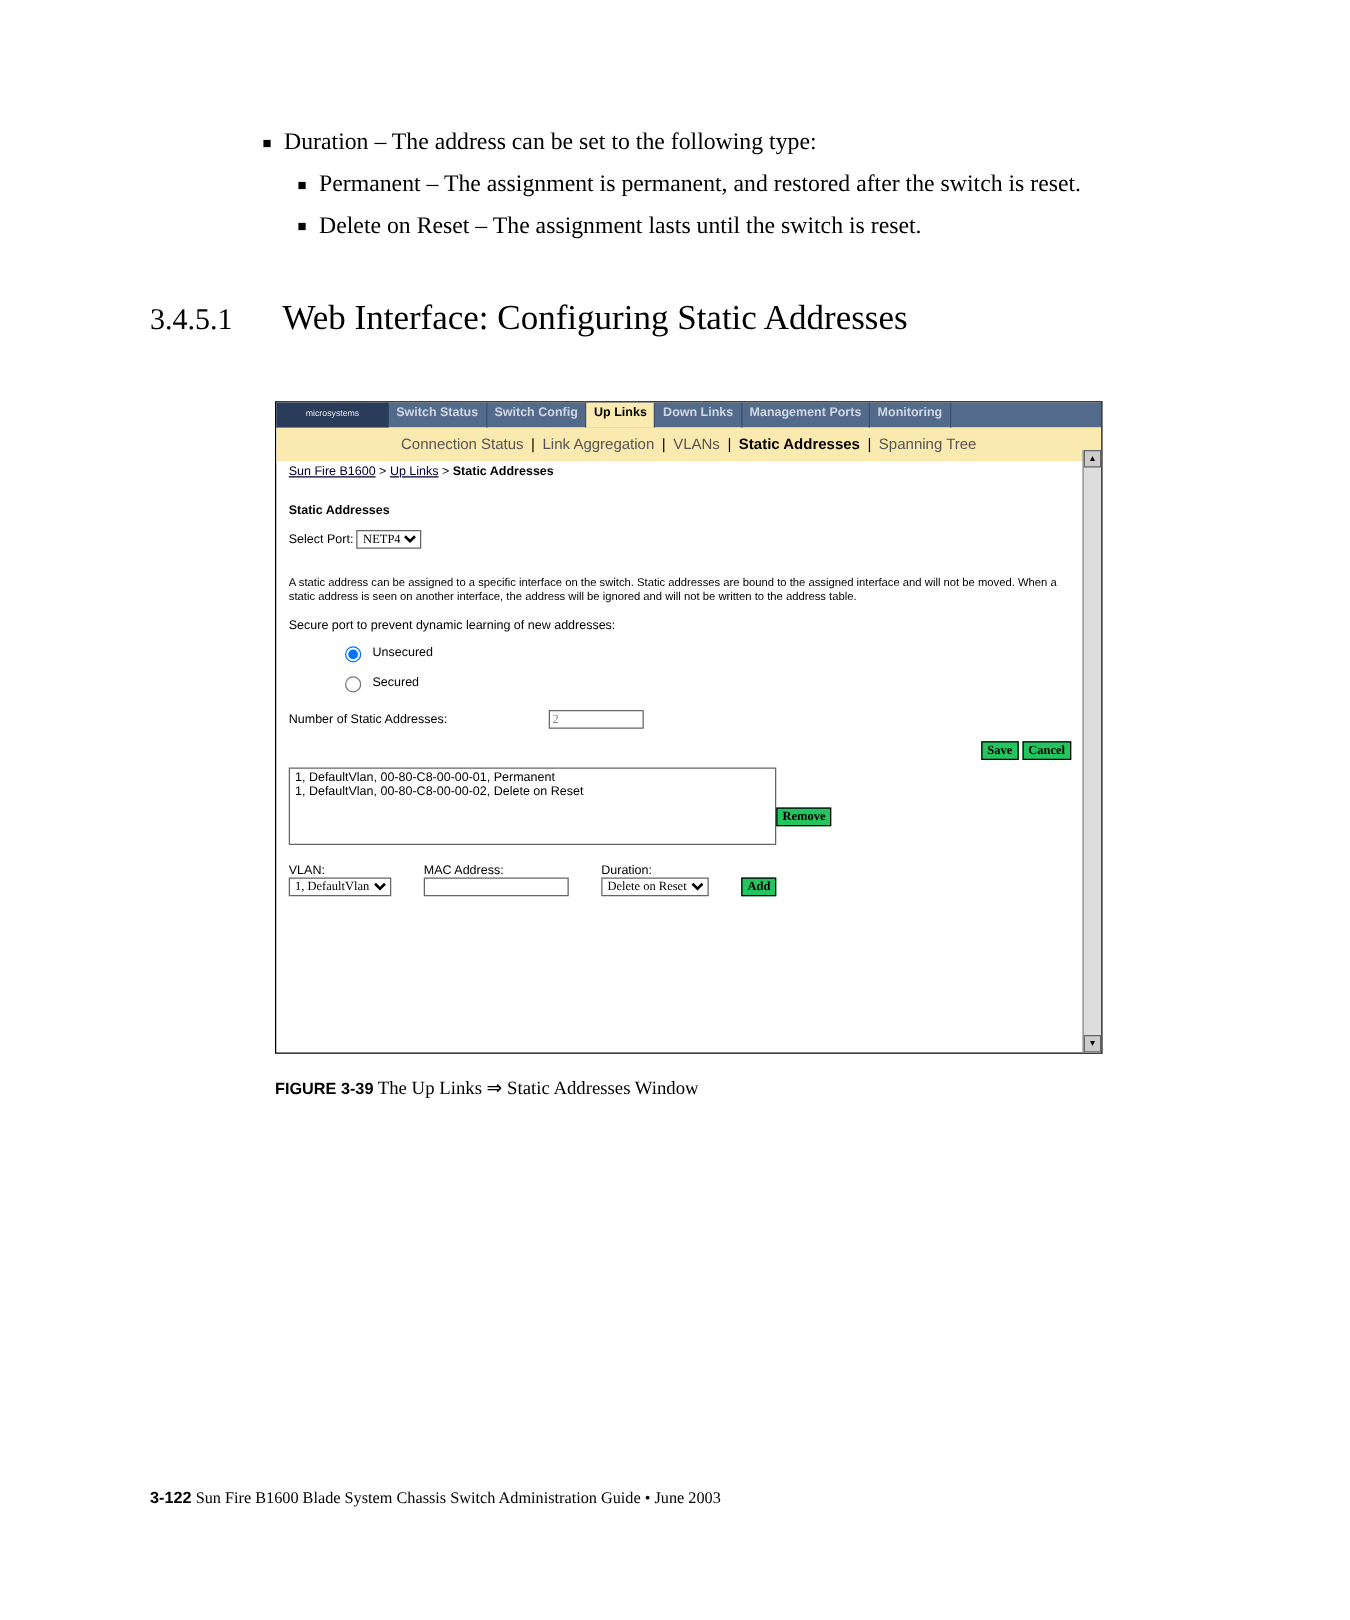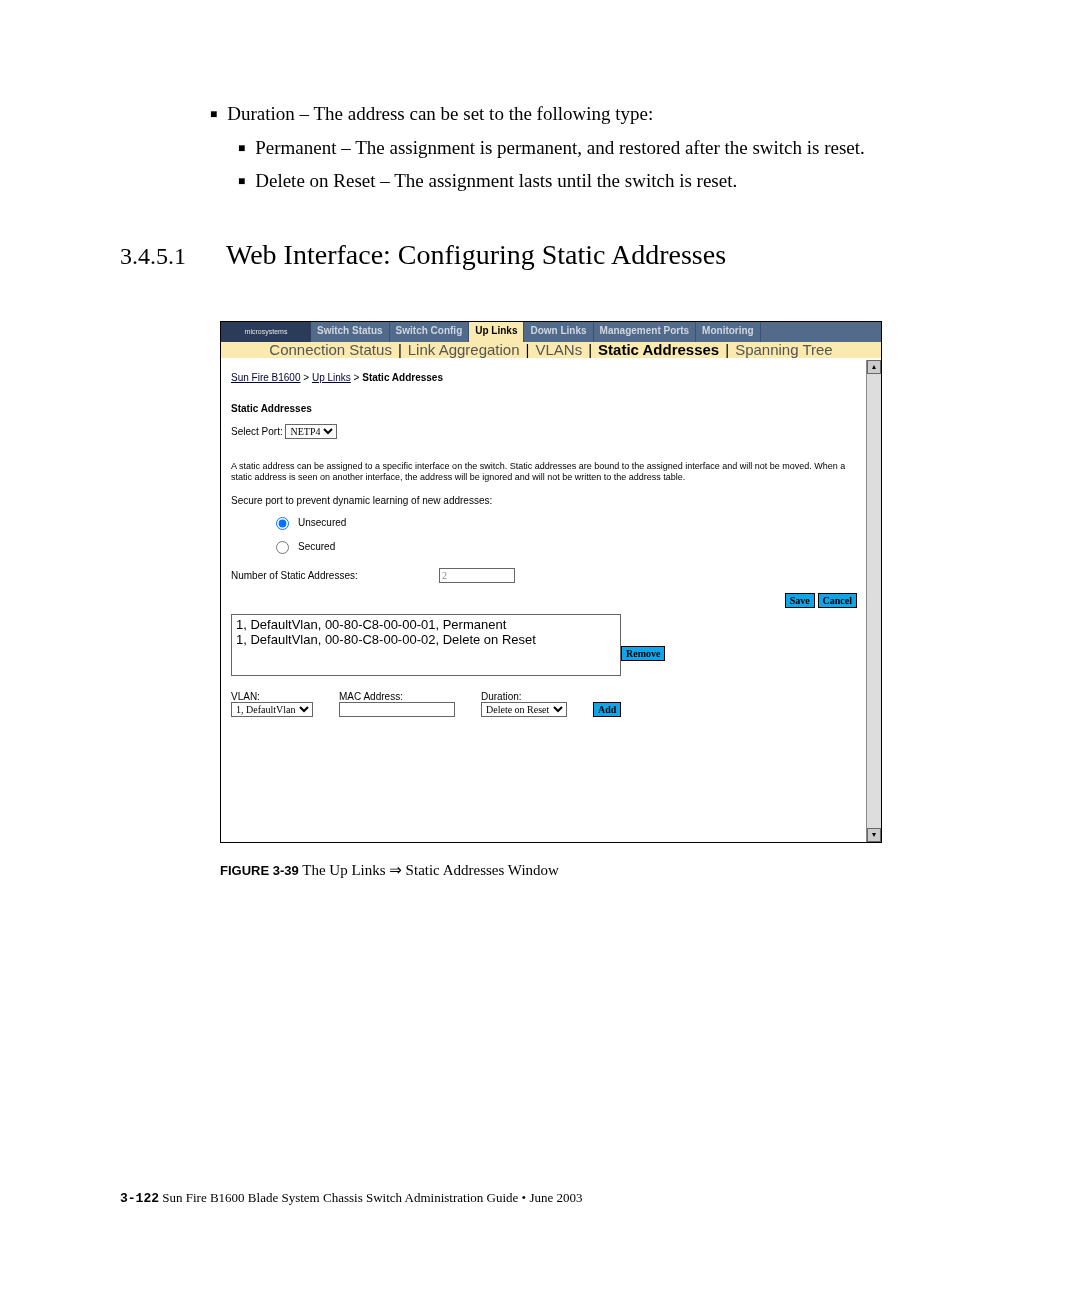--- a/index.html
+++ b/index.html
@@ -11,39 +11,39 @@
   .section-head{display:flex;align-items:baseline;gap:40px;margin-top:44px}
   .secnum{font-size:24px;font-family:'Palatino Linotype',Georgia,serif}
   .sectitle{font-size:28px;font-family:'Palatino Linotype',Georgia,serif}
   .steps{margin-top:24px;margin-left:90px;font-size:18px}
   .steps p{font-family:Verdana,Helvetica,sans-serif;font-weight:700;margin:0 0 18px 0;letter-spacing:.2px;font-size:15px}
   .shot{margin:50px 0 0 100px;width:660px;height:520px;border:1px solid #000;background:#fff;font-family:Verdana,Arial,sans-serif;font-size:10px;color:#000;position:relative;overflow:hidden}
   .tabs{height:20px;display:flex;background:#526b8b;color:#cfd6e2}
   .logo{width:90px;background:#2b3c5a;color:#e6e6e6;font-size:7px;display:flex;align-items:center;justify-content:center}
   .tab{padding:3px 6px;font-weight:700;font-size:10px;border-right:1px solid #3b4f6e}
   .tab.active{background:#fbeab0;color:#000}
-  .subnav{background:#fbeab0;height:16px;display:flex;align-items:center;justify-content:center;font-size:15px;gap:6px}
+  .subnav{background:#fbeab0;height:27px;display:flex;align-items:center;justify-content:center;font-size:12px;gap:6px}
   .subnav .s{color:#555}
   .subnav .act{font-weight:700;color:#000}
   .pane{position:absolute;top:38px;left:0;right:14px;bottom:0;padding:12px 10px;overflow:hidden}
   .scroll{position:absolute;right:0;top:38px;bottom:0;width:14px;background:#ddd;border-left:1px solid #888}
   .sbtn{width:14px;height:14px;background:#ccc;border:1px solid #666;box-sizing:border-box;position:absolute;display:flex;align-items:center;justify-content:center;font-size:8px}
   .crumb a{color:#003;text-decoration:underline}
   .h2{font-weight:700;margin:20px 0 10px 0}
   .sel{border:1px solid #666;background:#fff;font-family:Verdana;font-size:10px}
   .paratxt{font-size:9px;margin-top:22px;line-height:1.25}
   .radio{margin-left:40px;margin-top:8px;display:flex;align-items:center;gap:6px}
-  .btn{border:1px solid #000;background:#0ea5e9;font-family:Verdana;font-size:10px;padding:1px 4px;font-weight:700}
-  .listbox{border:1px solid #666;width:380px;height:56px;background:#fff;padding:2px 4px;font-size:13px;margin-top:6px}
+  .btn{border:1px solid #000;background:#22c55e;font-family:Verdana;font-size:10px;padding:1px 4px;font-weight:700}
+  .listbox{border:1px solid #666;width:380px;height:56px;background:#fff;padding:2px 4px;font-size:10px;margin-top:6px}
   .row{display:flex;align-items:center;gap:8px;margin-top:8px}
   .lbl{font-size:10px}
   .caption{margin:18px 0 0 100px;font-size:15px}
   .caption b{font-family:Arial,Helvetica,sans-serif;font-weight:700;font-size:13px}
   .footer{position:absolute;bottom:90px;left:120px;font-size:13px}
-  .footer b{font-family:Liberation Mono, monospace}
+  .footer b{font-family:Liberation Sans, sans-serif}
 </style>
 </head>
 <body>
 
 <div class="page">
 
   <div class="bullet-block">
     <div class="b1">
         <span class="sq">■</span>
         <span>Duration – The address can be set to the following type:</span>

